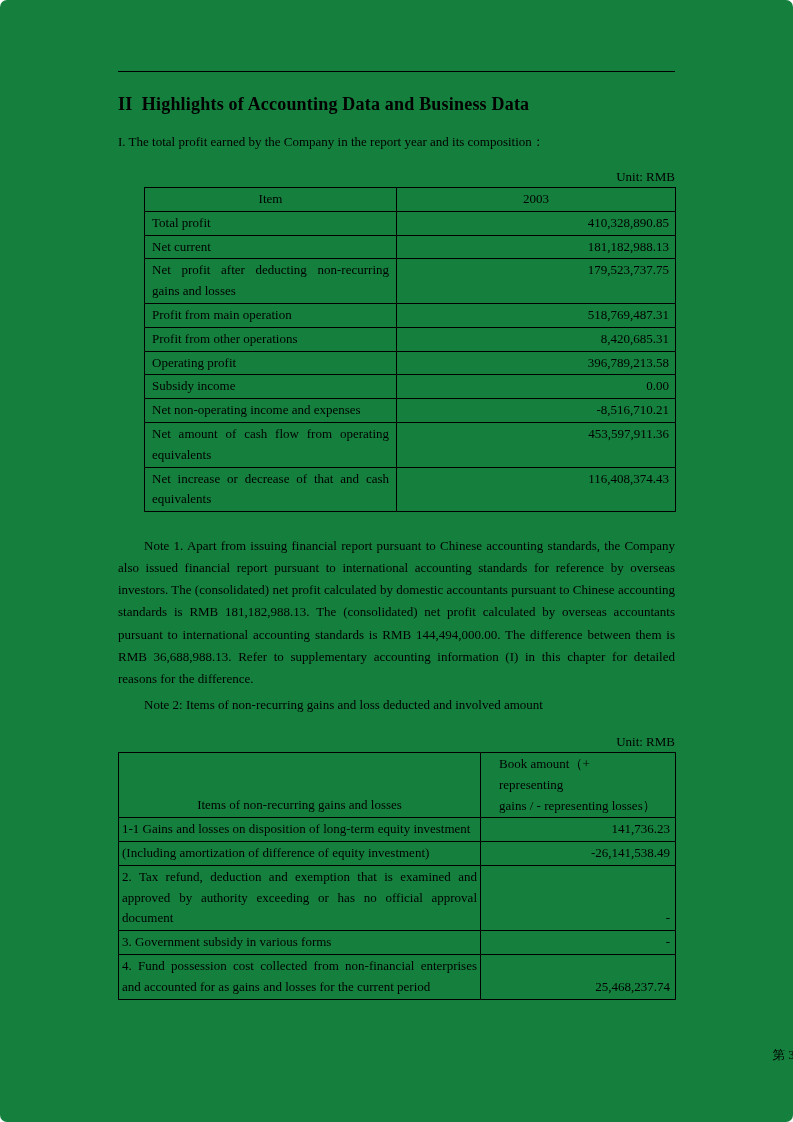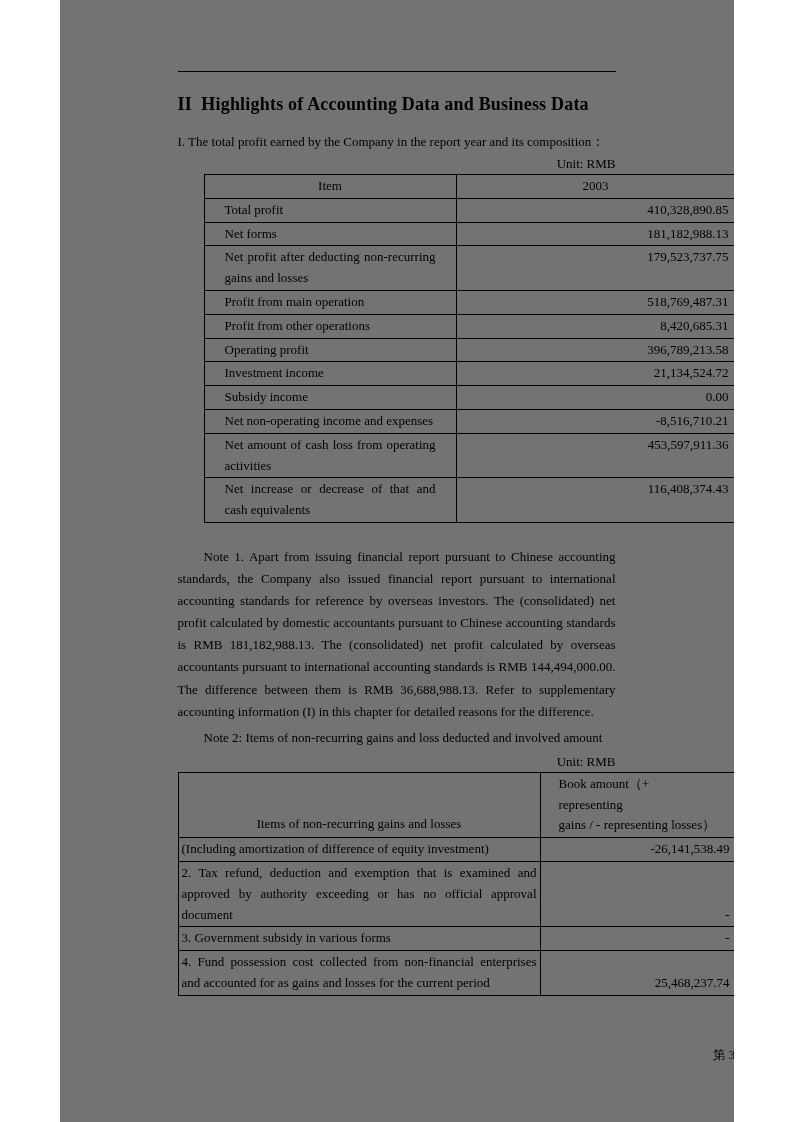--- a/index.html
+++ b/index.html
@@ -1,39 +1,40 @@
 <!DOCTYPE html>
 <html><head>
 <meta charset="utf-8">
 <style>
   * { box-sizing: border-box; }
   html, body { margin: 0; padding: 0; background: #ffffff; }
   .page {
-    width: 674px; height: 1122px;
+    width: 793px; height: 1122px;
     margin: 0 auto; position: relative;
-    background: #737373; color: #000000;
+    background: #15803d; color: #000000;
     font-family: "Liberation Serif", serif;
     font-size: 13px;
     overflow: hidden;
+    border-radius: 7px;
   }
   .content { position: absolute; left: 118px; right: 118px; top: 0; }
   hr.top-rule { border: none; border-top: 1.5px solid #000; margin: 71px 0 0 0; }
   h1.title {
     font-size: 18px; font-weight: bold;
     margin: 22px 0 0 0; white-space: pre-wrap;
     letter-spacing: 0.2px;
   }
   p.intro { margin: 18px 0 0 0; }
-  .unit { text-align: right; margin: 5px 0 2px 0; }
+  .unit { text-align: right; margin: 18px 0 2px 0; }
   table { border-collapse: collapse; table-layout: fixed; }
   table.t1 { margin-left: 26px; width: 531px; }
   table.t2 { width: 557px; }
   th, td { border: 1px solid #000; font-weight: normal; line-height: 1.6; font-size: 13px; }
   table.t1 th { text-align: center; padding: 1px 4px; }
-  table.t1 td.item-cell  { text-align: justify; padding: 1px 20px; vertical-align: top; }
+  table.t1 td.item-cell  { text-align: justify; padding: 1px 7px; vertical-align: top; }
   table.t1 td.value-cell { text-align: right;   padding: 1px 6px; vertical-align: top; }
   th.t2-h1 { text-align: center; vertical-align: bottom; padding: 18px 4px 2px 4px; }
   th.t2-h2 { text-align: left; vertical-align: middle; padding: 1px 18px; white-space: pre-line; }
   table.t2 td.item-cell  { text-align: justify; padding: 1px 3px; vertical-align: top; }
   table.t2 td.value-cell { text-align: right;   padding: 1px 5px; vertical-align: bottom; }
   p.note {
     margin: 23px 0 0 0; text-align: justify;
     text-indent: 26px; line-height: 1.7;
   }
   p.note2 { margin-top: 4px; }
@@ -66,53 +67,49 @@
           <th>Item</th>
           <th>2003</th>
         </tr>
       </thead>
       <tbody>
           <tr>
             <td class="item-cell">Total profit</td>
             <td class="value-cell">410,328,890.85</td>
           </tr>
           <tr>
-            <td class="item-cell">Net forms</td>
+            <td class="item-cell">Net current</td>
             <td class="value-cell">181,182,988.13</td>
           </tr>
           <tr>
             <td class="item-cell">Net profit after deducting non-recurring gains and losses</td>
             <td class="value-cell">179,523,737.75</td>
           </tr>
           <tr>
             <td class="item-cell">Profit from main operation</td>
             <td class="value-cell">518,769,487.31</td>
           </tr>
           <tr>
             <td class="item-cell">Profit from other operations</td>
             <td class="value-cell">8,420,685.31</td>
           </tr>
           <tr>
             <td class="item-cell">Operating profit</td>
             <td class="value-cell">396,789,213.58</td>
           </tr>
           <tr>
-            <td class="item-cell">Investment income</td>
-            <td class="value-cell">21,134,524.72</td>
-          </tr>
-          <tr>
             <td class="item-cell">Subsidy income</td>
             <td class="value-cell">0.00</td>
           </tr>
           <tr>
             <td class="item-cell">Net non-operating income and expenses</td>
             <td class="value-cell">-8,516,710.21</td>
           </tr>
           <tr>
-            <td class="item-cell">Net amount of cash loss from operating activities</td>
+            <td class="item-cell">Net amount of cash flow from operating equivalents</td>
             <td class="value-cell">453,597,911.36</td>
           </tr>
           <tr>
             <td class="item-cell">Net increase or decrease of that and cash equivalents</td>
             <td class="value-cell">116,408,374.43</td>
           </tr>
         </tbody>
     </table>
 
     <p class="note">Note 1. Apart from issuing financial report pursuant to Chinese accounting standards, the Company also issued financial report pursuant to international accounting standards for reference by overseas investors. The (consolidated) net profit calculated by domestic accountants pursuant to Chinese accounting standards is RMB 181,182,988.13. The (consolidated) net profit calculated by overseas accountants pursuant to international accounting standards is RMB 144,494,000.00. The difference between them is RMB 36,688,988.13. Refer to supplementary accounting information (I) in this chapter for detailed reasons for the difference.</p>
@@ -128,20 +125,24 @@
       </colgroup>
       <thead>
         <tr>
           <th class="t2-h1">Items of non-recurring gains and losses</th>
           <th class="t2-h2">Book amount（+ representing
 gains / - representing losses）</th>
         </tr>
       </thead>
       <tbody>
           <tr>
+            <td class="item-cell">1-1 Gains and losses on disposition of long-term equity investment</td>
+            <td class="value-cell">141,736.23</td>
+          </tr>
+          <tr>
             <td class="item-cell">(Including amortization of difference of equity investment)</td>
             <td class="value-cell">-26,141,538.49</td>
           </tr>
           <tr>
             <td class="item-cell">2. Tax refund, deduction and exemption that is examined and approved by authority exceeding or has no official approval document</td>
             <td class="value-cell">-</td>
           </tr>
           <tr>
             <td class="item-cell">3. Government subsidy in various forms</td>
             <td class="value-cell">-</td>

